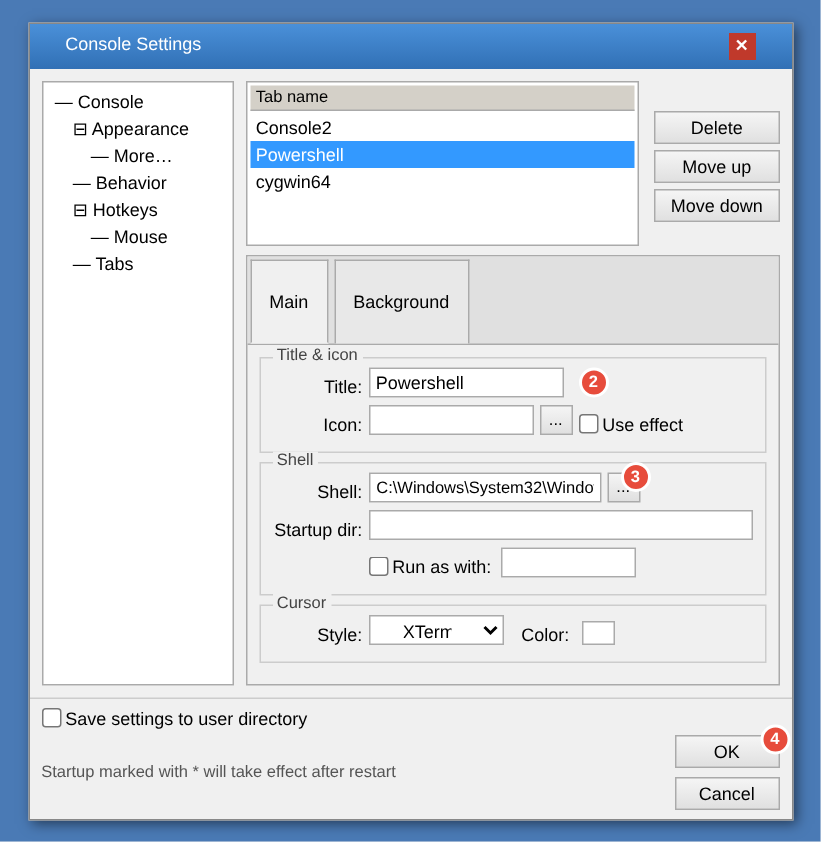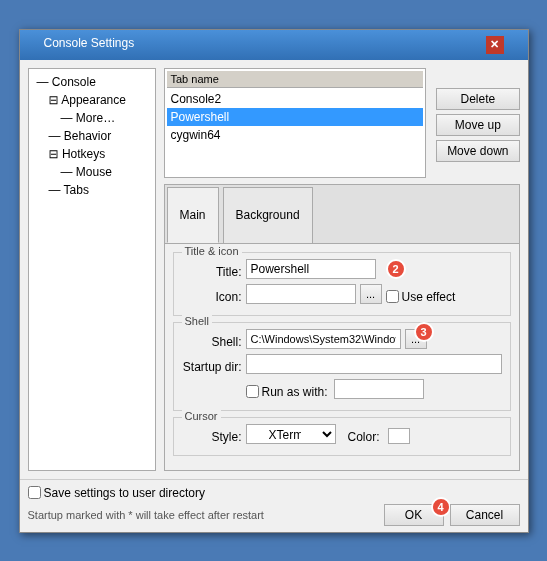--- a/index.html
+++ b/index.html
@@ -248,20 +248,21 @@
       justify-content: space-between;
       align-items: center;
     }
     .footer-note {
       font-size: 11px;
       color: #555;
     }
     .footer-buttons {
       display: flex;
       gap: 6px;
+      flex-direction: column;
     }
     .btn-ok {
       min-width: 60px;
       position: relative;
     }
   </style>
 </head>
 <body>
 
 <div class="dialog">

